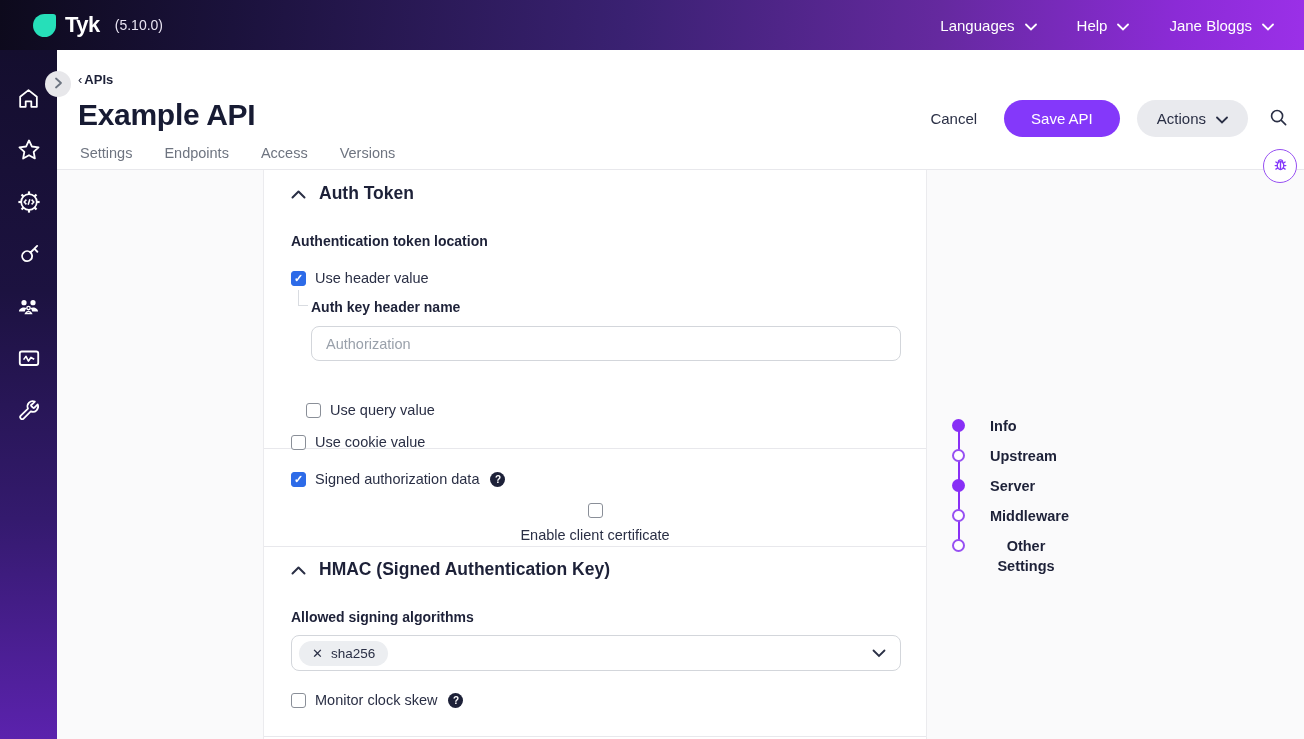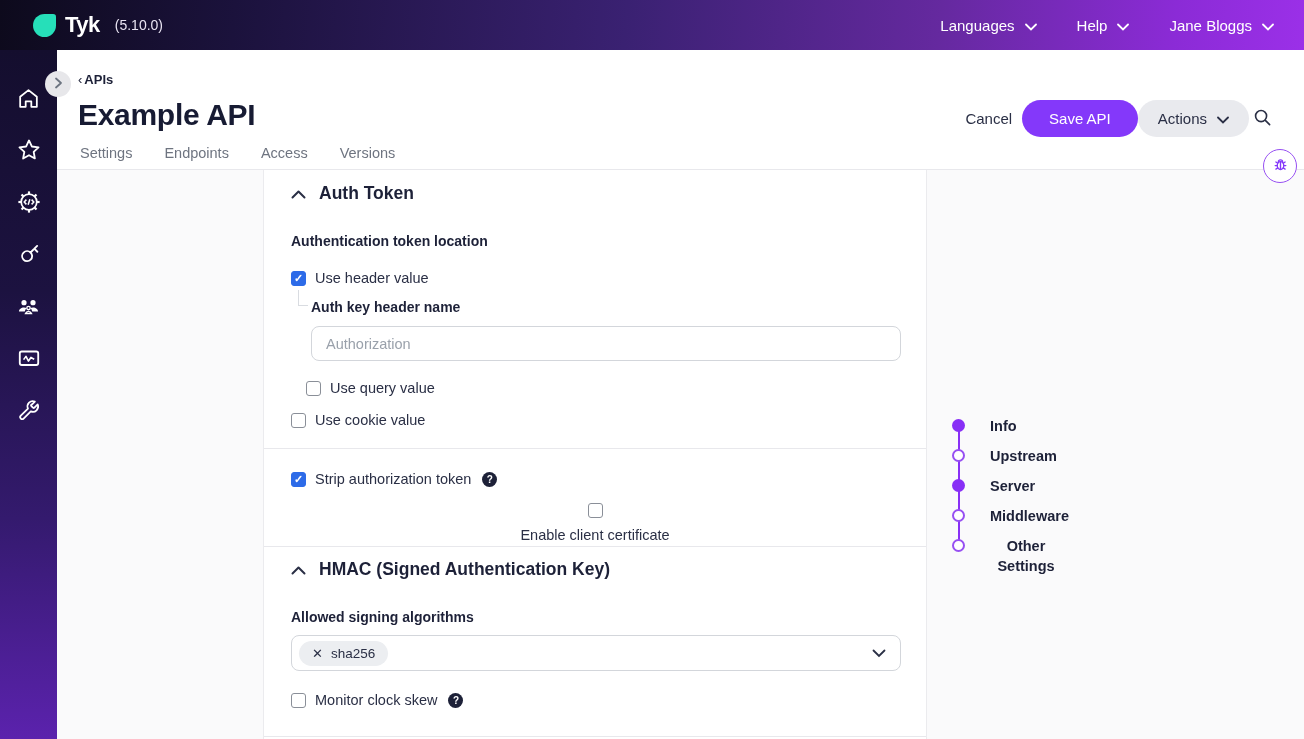--- a/index.html
+++ b/index.html
@@ -37,21 +37,21 @@
   
   .pagehead {
     position:absolute; left:57px; top:50px; width:1247px; height:120px; background:#fff;
     border-bottom:1px solid #e8e8ec; z-index:10;
   }
   .crumb { position:absolute; left:21px; top:22px; font-size:13px; font-weight:bold; color:#1d2138; cursor:pointer; display:flex; align-items:center; gap:2px;}
   .crumb .lt { font-weight:normal; font-size:13px; }
   .page-title { position:absolute; left:21px; top:48px; font-size:30px; font-weight:bold; color:#171b33; letter-spacing:-0.3px; }
   .tabs { position:absolute; left:23px; bottom:8px; display:flex; gap:32px; }
   .tab { font-size:14.5px; color:#6e7480; cursor:pointer; }
-  .head-actions { position:absolute; right:28px; top:50px; display:flex; align-items:center; }
+  .head-actions { position:absolute; right:12px; top:50px; display:flex; align-items:center; gap:17px; }
   .btn-cancel { font-size:15px; color:#2a2f45; background:none; border:none; cursor:pointer; padding:8px 10px; font-family:inherit;}
   .btn-save { font-size:15px; color:#fff; background:#8438fa; border:none; border-radius:19px; padding:10px 27px; cursor:pointer; font-family:inherit;}
   .btn-actions { font-size:15px; color:#2a2f45; background:#e9eaee; border:none; border-radius:19px; padding:10px 20px; cursor:pointer; display:flex; align-items:center; gap:10px; font-family:inherit;}
   .search-btn { background:none; border:none; cursor:pointer; padding:4px; display:flex; }
   .debug-btn {
     position:absolute; left:1263px; top:149px; width:34px; height:34px; border-radius:50%;
     background:#fff; border:1.5px solid #9750f2; z-index:35; cursor:pointer;
     display:flex; align-items:center; justify-content:center;
   }
 
@@ -64,21 +64,21 @@
   .section { padding:0 27px; }
   .sec-a { height:278px; padding-top:13px; }
   .sec-b { height:98px; border-top:1px solid #e8e8ec; padding-top:22px; }
   .sec-c { height:191px; border-top:1px solid #e8e8ec; border-bottom:1px solid #e8e8ec; padding-top:12px; }
   .sec-head { display:flex; align-items:center; gap:13px; cursor:pointer; }
   .sec-title { font-size:17.5px; font-weight:bold; color:#1d2138; }
   .field-label { font-size:14px; font-weight:bold; color:#1d2138; }
   .lbl-loc { margin-top:29px; }
   .cb-row { display:flex; align-items:center; gap:9px; font-size:14.5px; color:#2a2f45; }
   .row-header { margin-top:21px; }
-  .row-query { margin-top:19px;padding-left:15px; }
+  .row-query { margin-top:41px;padding-left:15px; }
   .row-cookie { margin-top:16px; }
   .row-strip { }
   .row-cert { margin-top:16px;flex-direction:column; }
   .row-skew { margin-top:21px; }
   .checkbox {
     width:15px; height:15px; border:1.5px solid #8a8f98; border-radius:3px; background:#fff;
     cursor:pointer; flex:0 0 auto; display:flex; align-items:center; justify-content:center;
   }
   .checkbox.checked { background:#2d6be8; border-color:#2d6be8; }
   .checkbox.checked::after { content:"✓"; color:#fff; font-size:11px; font-weight:bold; line-height:1; }
@@ -318,21 +318,21 @@
       </div>
       <div class="cb-row row-cookie">
         <div class="checkbox"></div>
         <span>Use cookie value</span>
       </div>
     </div>
 
     <div class="section sec-b">
       <div class="cb-row row-strip">
         <div class="checkbox checked"></div>
-        <span>Strip authorization token</span>
+        <span>Signed authorization data</span>
         <span class="help-dot">?</span>
       </div>
       <div class="cb-row row-cert">
         <div class="checkbox"></div>
         <span>Enable client certificate</span>
       </div>
     </div>
 
     <div class="section sec-c">
       <div class="sec-head">

